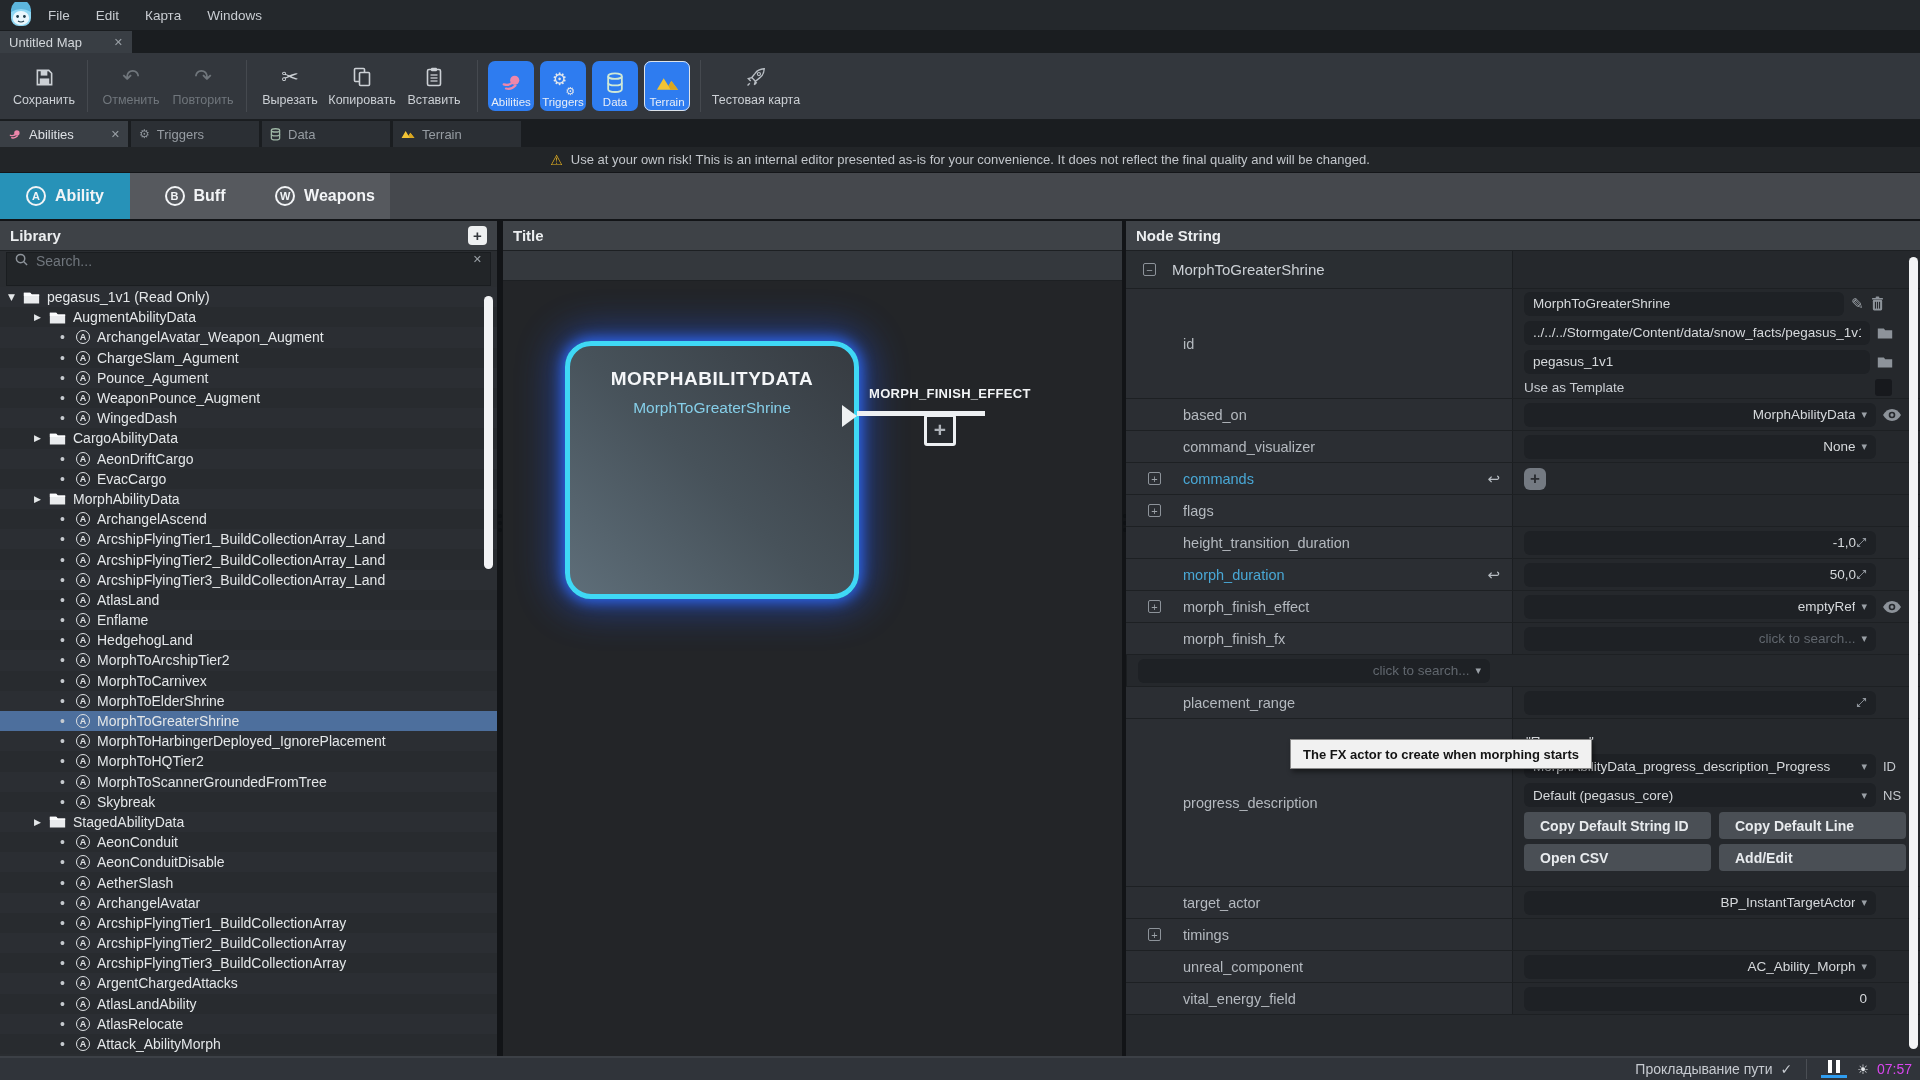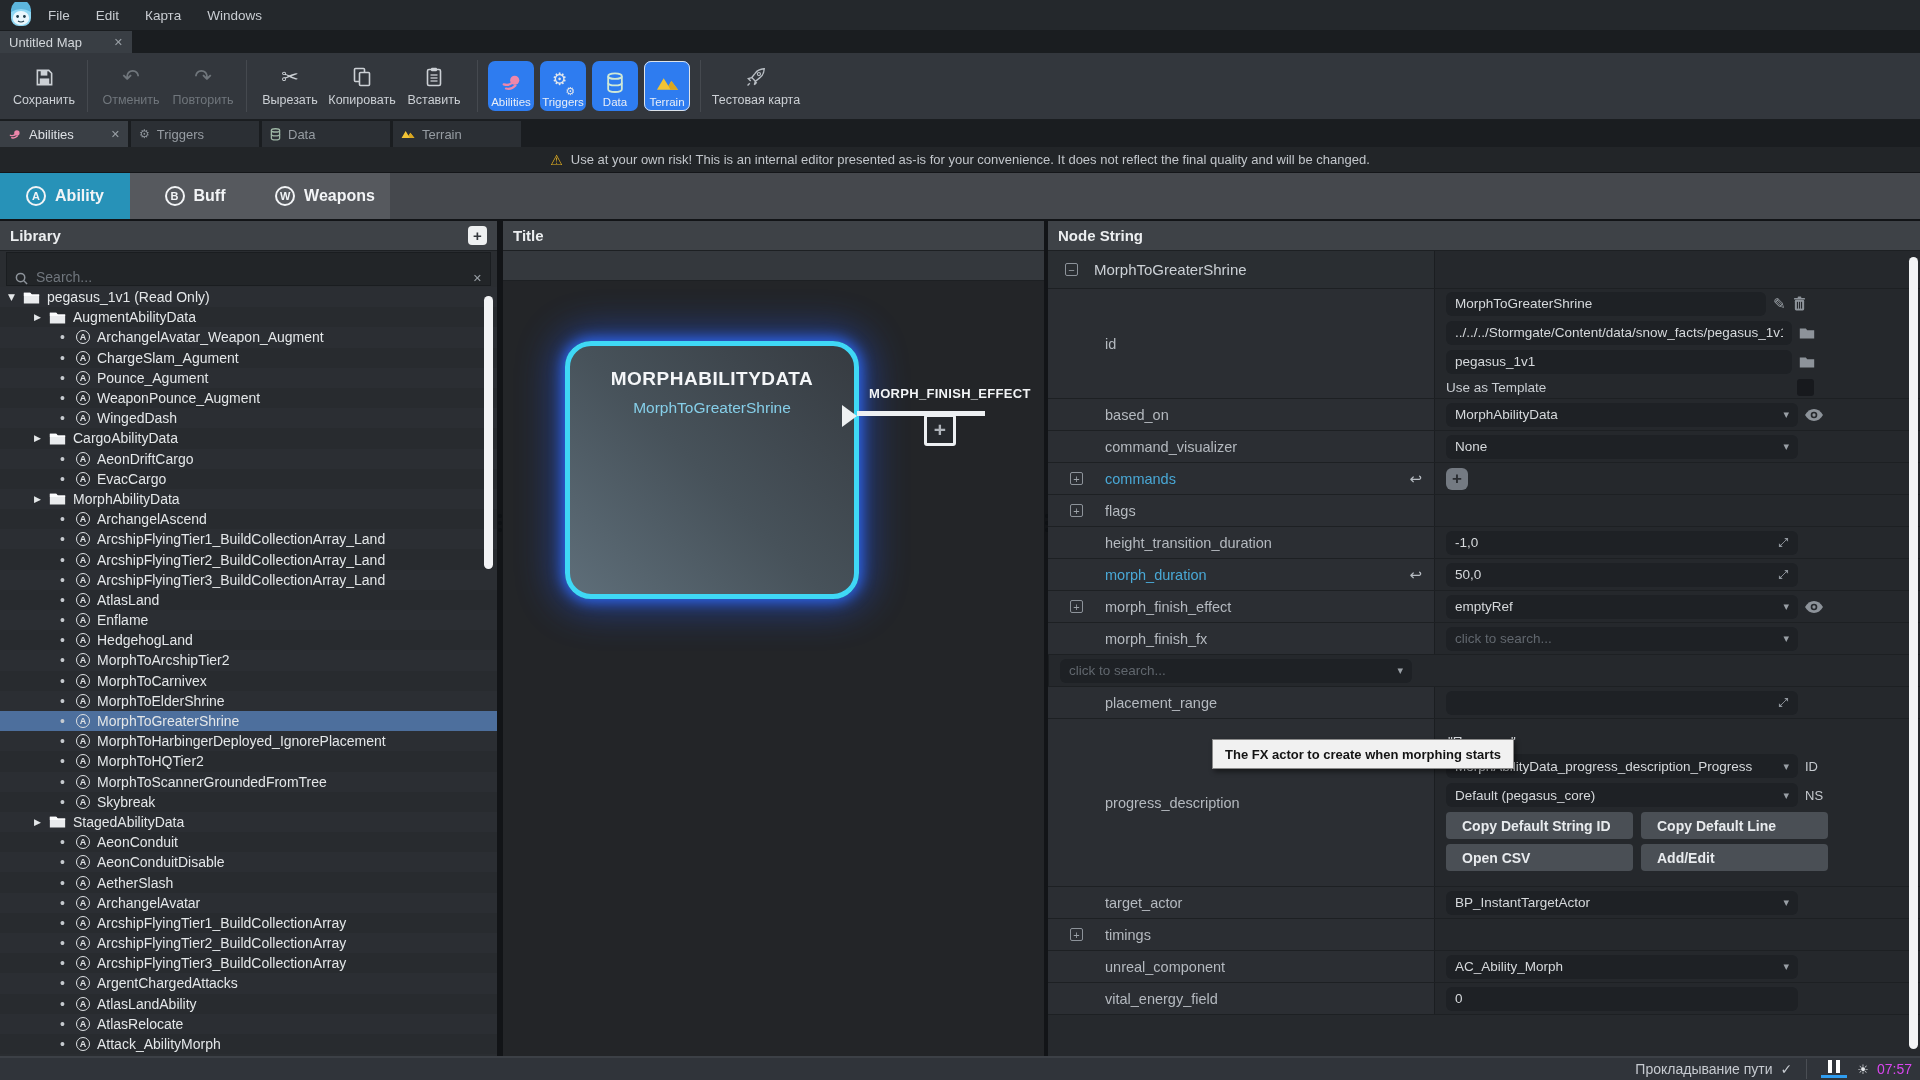--- a/index.html
+++ b/index.html
@@ -65,56 +65,56 @@
   .phead { height:30px; background:#3e4247; display:flex; align-items:center; padding:0 10px;
     font-weight:bold; font-size:15px; color:#eceef0; border-bottom:1px solid #1d2023; }
   .phead .sp { flex:1; }
 
   
   .library { width:497px; display:flex; flex-direction:column; background:#2a2d31; position:relative; }
   .plus-sq { width:19px; height:19px; background:#eef0f1; color:#33373c; border-radius:4px; font-weight:bold;
     font-size:15px; display:flex; align-items:center; justify-content:center; }
   .searchrow { height:36px; display:flex; align-items:center; padding:0 6px; }
   .searchbox { flex:1; height:34px; background:#222528; border:1px solid #1a1d20; border-radius:0;
-    display:flex; align-items:flex-end; padding:0 8px; gap:8px; color:#70767d; font-size:14px; }
+    display:flex; align-items:flex-start; padding:0 8px; gap:8px; color:#70767d; font-size:14px; }
   .searchbox .ph { flex:1; }
   .tree { flex:1; overflow:hidden; font-size:14px; color:#e4e7e9; }
   .trow { height:20.2px; display:flex; align-items:center; white-space:nowrap; }
   .trow:nth-child(odd) { background:#2b2e33; }
   .trow:nth-child(even) { background:#282b2f; }
   .trow.selected { background:#4d6f9d; }
   .arrow { width:15px; font-size:9px; color:#e4e7e9; font-family:"DejaVu Sans",sans-serif; }
   .ficon { margin-right:7px; display:flex; align-items:center; }
   .dot { width:16px; text-align:left; color:#c6cacf; }
   .circA { width:14px; height:14px; border-radius:50%; border:1.2px solid #dfe2e5; color:#dfe2e5; font-size:9px;
     font-weight:bold; display:flex; align-items:center; justify-content:center; margin-right:7px; flex:0 0 auto; }
   .lib-scroll { position:absolute; right:4px; top:75px; width:9px; height:273px; background:#f2f3f5; border-radius:5px; z-index:5; }
 
   
-  .canvaspanel { width:541px; display:flex; flex-direction:column; }
+  .canvaspanel { width:619px; display:flex; flex-direction:column; }
   .subrow { height:30px; background:#34383d; border-bottom:1px solid #1d2023; }
   .canvas { flex:1; background:#232528; position:relative; }
   .node { position:absolute; left:62px; top:60px; width:294px; height:258px; border:5px solid #3fd8f6; border-radius:26px;
     background:linear-gradient(225deg,#363b41 0%,#47525a 52%,#5e6e79 100%);
     box-shadow:0 0 13px 3px rgba(47,108,255,.85), 0 0 36px 12px rgba(37,88,245,.45); }
   .node-title { margin-top:22px; text-align:center; font-size:19px; font-weight:bold; letter-spacing:.5px; color:#f4f6f8; }
   .node-sub { margin-top:9px; text-align:center; font-size:15.5px; color:#86cfe9; }
   .port { position:absolute; left:339px; top:124px; width:0; height:0;
     border-top:11px solid transparent; border-bottom:11px solid transparent; border-left:15px solid #edf0f2; }
   .wire { position:absolute; left:354px; top:130px; width:128px; height:5px; background:#edf0f2; }
   .wire-label { position:absolute; left:366px; top:105px; font-size:13px; font-weight:bold; color:#f2f4f6; letter-spacing:.3px; }
   .plusnode { position:absolute; left:421px; top:133px; width:32px; height:32px; background:#26292d;
     border:3px solid #edf0f2; border-radius:3px; display:flex; align-items:center; justify-content:center;
     color:#aeb3b9; font-size:21px; font-weight:bold; line-height:20px;}
 
   
   .inspector { flex:1; display:flex; flex-direction:column; position:relative; background:#26292d; }
   .igrid { flex:1; overflow:hidden; }
   .irow { display:flex; border-bottom:1px solid #1d2023; }
-  .irow.h32 { height:32px; } .irow.h38 { height:38px; } .irow.h110 { height:110px; } .irow.h168 { height:168px; }
+  .irow.h32 { height:32px;text-align:right; } .irow.h38 { height:38px; } .irow.h110 { height:110px; } .irow.h168 { height:168px; }
   .rlabel { width:386px; background:#2b2e33; color:#b4b9bf; font-size:14.5px; display:flex; align-items:center;
     padding-left:57px; position:relative; flex:0 0 auto; }
   .rlabel.hasbox { padding-left:22px; }
   .rlabel.accent { color:#49a8d6; }
   .irow.group .rlabel { background:#2a2e32; color:#ccd1d6; font-size:15px; padding-left:17px; width:386px; }
   .irow.group .rlabel .xbox { margin-right:16px; }
   .rvalue { flex:1; background:#25282c; border-left:1px solid #1b1e21; padding:4px 10px 4px 11px;
     display:flex; flex-direction:column; justify-content:center; gap:5px; }
   .xbox { width:13px; height:13px; border:1.4px solid #8d939a; border-radius:2px; color:#9da3a9; font-size:11px;
     line-height:10px; display:flex; align-items:center; justify-content:center; flex:0 0 auto; margin-right:22px; }

